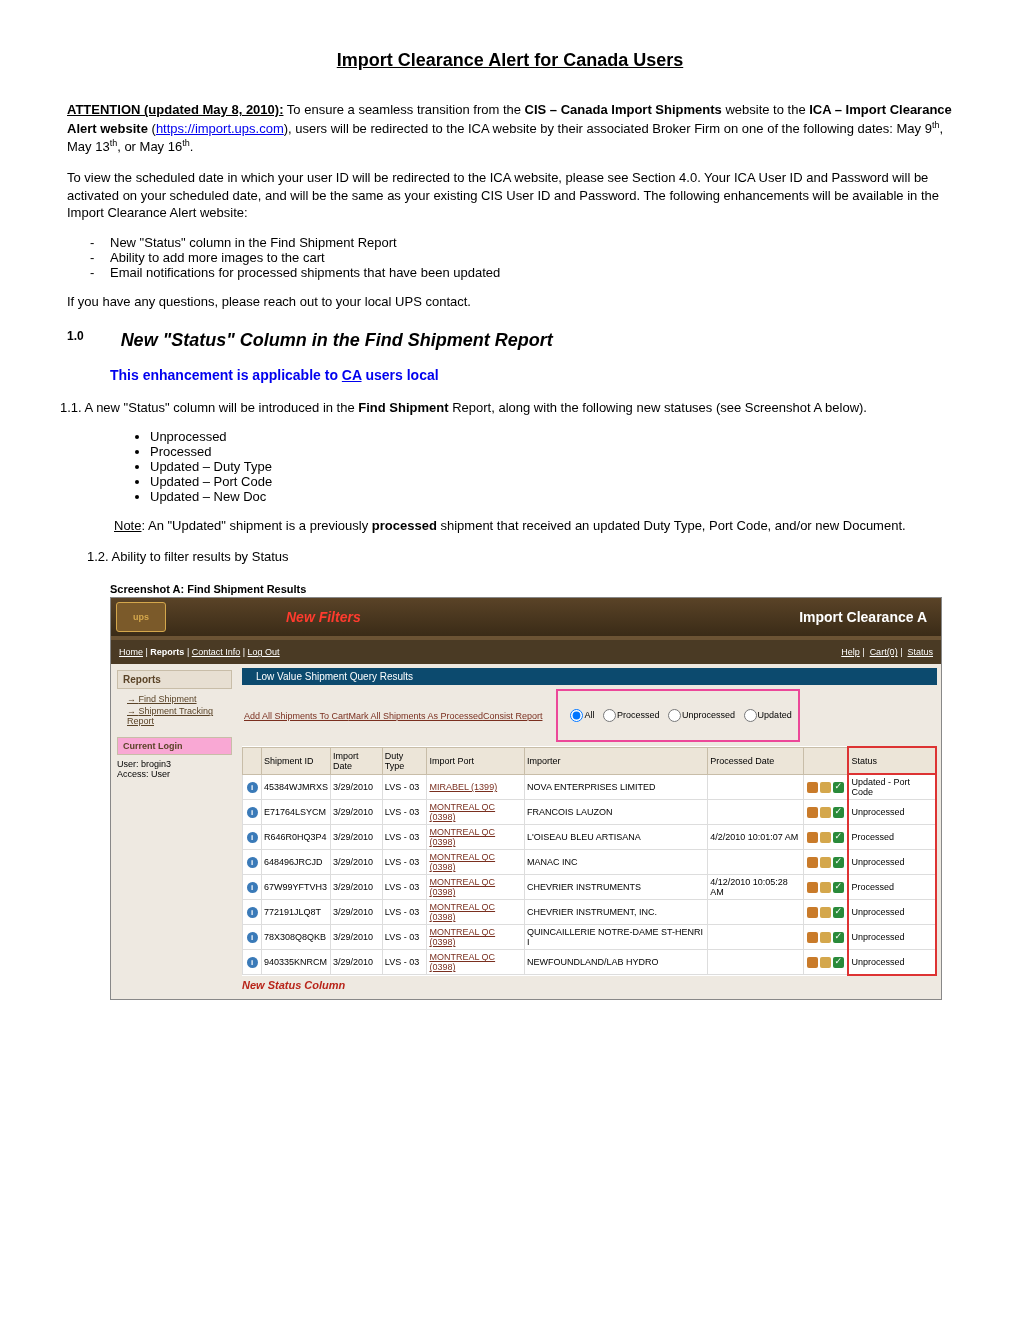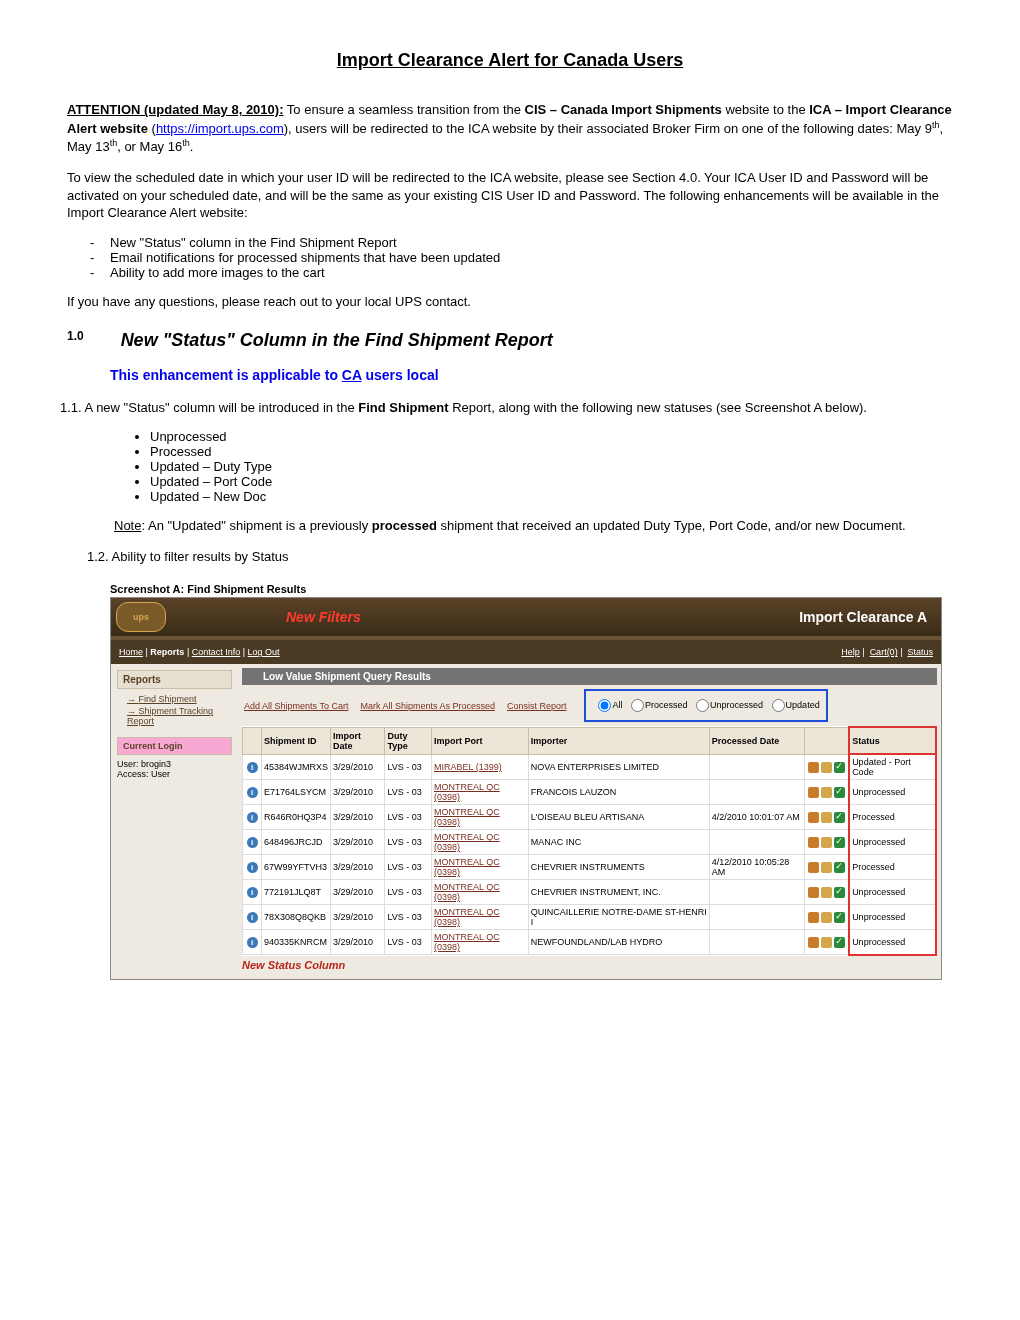--- a/index.html
+++ b/index.html
@@ -14,41 +14,41 @@
   .sub-blue{color:#0000EE;font-weight:bold;margin-left:55px;font-size:14px}
   .para-11{margin-left:32px;text-indent:-27px}
   .para-12{margin-left:32px}
   .note{margin-left:59px}
   .caption{font-size:11px;font-weight:bold;margin:18px 0 2px 55px}
   sup{font-size:9px}
 
   
   .shot{margin-left:55px;width:830px;border:1px solid #888;background:#fff;font-size:10px}
   .hdr{background:linear-gradient(#5a4327,#3a2b17);height:38px;display:flex;align-items:center;color:#fff}
-  .logo{width:48px;height:28px;margin:0 5px;background:#7b5a2a;border:1px solid #d4a74c;border-radius:12px;display:flex;align-items:center;justify-content:center;font-weight:bold;color:#d4a74c;font-size:9px}
+  .logo{width:48px;height:28px;margin:0 5px;background:#7b5a2a;border:1px solid #d4a74c;border-radius:3px;display:flex;align-items:center;justify-content:center;font-weight:bold;color:#d4a74c;font-size:9px}
   .nf{flex:1;text-align:left;padding-left:115px;color:#ff3b2e;font-weight:bold;font-style:italic;font-size:14px}
   .ica{font-weight:bold;font-size:14px;padding-right:14px}
   .bar2{background:#6b5334;height:4px}
   .bar3{background:#4a3a24;height:24px;display:flex;align-items:center;padding:0 8px;color:#fff;font-size:9px}
   .bar3 a{color:#fff}
   .bar3 .right{margin-left:auto}
   .body2{display:flex;background:#eee9e1}
   .side{width:115px;padding:6px 6px 20px;font-size:9px}
   .side-h{background:#e7dfd2;font-weight:bold;color:#5a4327;padding:3px 5px;border:1px solid #c8bda8;margin-bottom:4px;font-size:10px}
   .side a{color:#5a4327;text-decoration:underline;display:block;padding:1px 0 1px 10px}
   .side .arr::before{content:"→ ";color:#5a4327}
   .side .cur{background:#f9a8d4;padding:3px 5px;border:1px solid #c8bda8;margin:10px 0 4px;font-weight:bold;color:#5a4327}
   .main2{flex:1;padding:4px 4px 8px}
-  .qh{background:#737373;color:#fff;font-weight:bold;padding:3px 21px;font-size:10px}
-  .acts{padding:4px 2px;display:flex;align-items:center;gap:12px;font-size:9px}
+  .qh{background:#0c4a6e;color:#fff;font-weight:normal;padding:3px 14px;font-size:10px}
+  .acts{padding:4px 2px;display:flex;align-items:center;font-size:9px}
   .acts a{color:#7a2f1f}
-  .filters{border:2px solid #1d4ed8;padding:8px 6px;margin-left:6px;font-size:9px}
+  .filters{border:2px solid #ec4899;padding:18px 6px;margin-left:14px;font-size:9px}
   .filters input{vertical-align:middle;margin:0 1px 0 6px}
   .tbl{width:100%;border-collapse:collapse;font-size:9px;background:#fff}
-  .tbl th{background:#ece5d8;border:1px solid #c8bda8;padding:3px 2px;text-align:left;font-weight:bold}
+  .tbl th{background:#ece5d8;border:1px solid #c8bda8;padding:3px 2px;text-align:left;font-weight:normal}
   .tbl td{border:1px solid #ddd;padding:2px 2px;vertical-align:middle}
   .tbl a{color:#7a2f1f}
   .tbl .ic{width:14px;text-align:center}
   .info{display:inline-block;width:11px;height:11px;border-radius:50%;background:#3a7ab8;color:#fff;font-weight:bold;font-size:8px;line-height:11px;text-align:center}
   .act-ic{display:inline-block;width:11px;height:11px;margin:0 1px;vertical-align:middle}
   .i1{background:#c97b2a;border-radius:2px}
   .i2{background:#d4a74c;border-radius:2px}
   .i3{background:#2a8a3a;border-radius:2px;position:relative}
   .i3::after{content:"✓";color:#fff;font-size:9px;position:absolute;left:1px;top:-1px}
   .stat-col-h{border:2px solid #d33 !important}
@@ -62,22 +62,22 @@
 <h1>Import Clearance Alert for Canada Users</h1>
 
 <p>
   <b><u>ATTENTION (updated May 8, 2010):</u></b><span> To ensure a seamless transition from the </span><b>CIS – Canada Import Shipments</b><span> website to the </span><b>ICA – Import Clearance Alert website</b><span> (</span><a>https://import.ups.com</a><span>), users will be redirected to the ICA website by their associated Broker Firm on one of the following dates: May 9</span><sup>th</sup><span>, May 13</span><sup>th</sup><span>, or May 16</span><sup>th</sup><span>.</span>
 </p>
 
 <p>To view the scheduled date in which your user ID will be redirected to the ICA website, please see Section 4.0.  Your ICA User ID and Password will be activated on your scheduled date, and will be the same as your existing CIS User ID and Password.  The following enhancements will be available in the Import Clearance Alert website:</p>
 
 <ul class="dash">
   <li>New "Status" column in the Find Shipment Report</li>
+  <li>Ability to add more images to the cart</li>
   <li>Email notifications for processed shipments that have been updated</li>
-  <li>Ability to add more images to the cart</li>
 </ul>
 
 <p>If you have any questions, please reach out to your local UPS contact.</p>
 
 <p style="margin-top:18px">
   <span class="sec-num">1.0</span>
   <span class="sec-title">New "Status" Column in the Find Shipment Report</span>
 </p>
 <p class="sub-blue">
   <span>This enhancement is applicable to </span><u>CA</u><span> users local</span>

